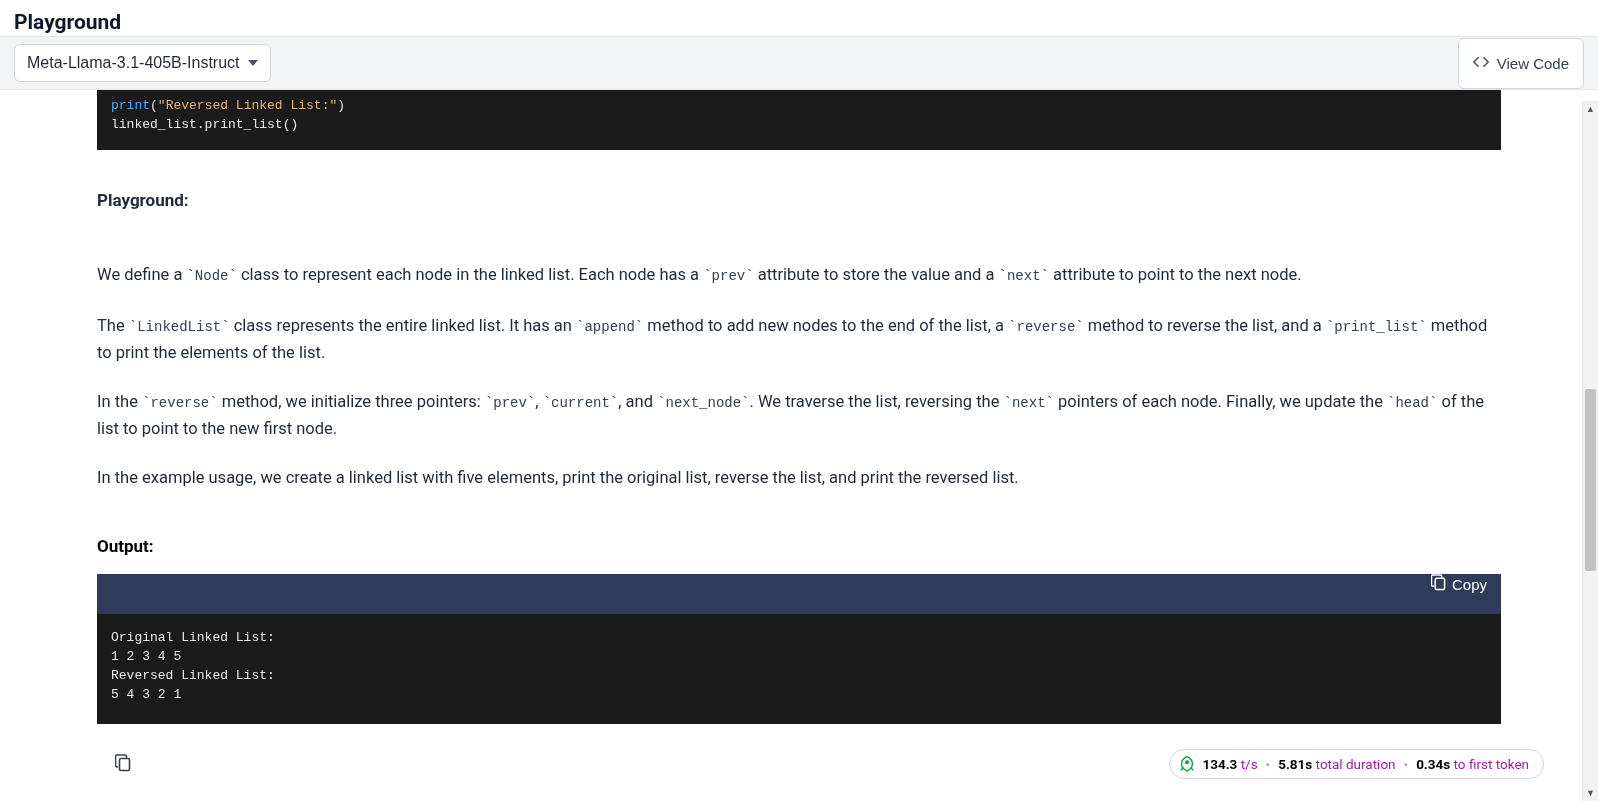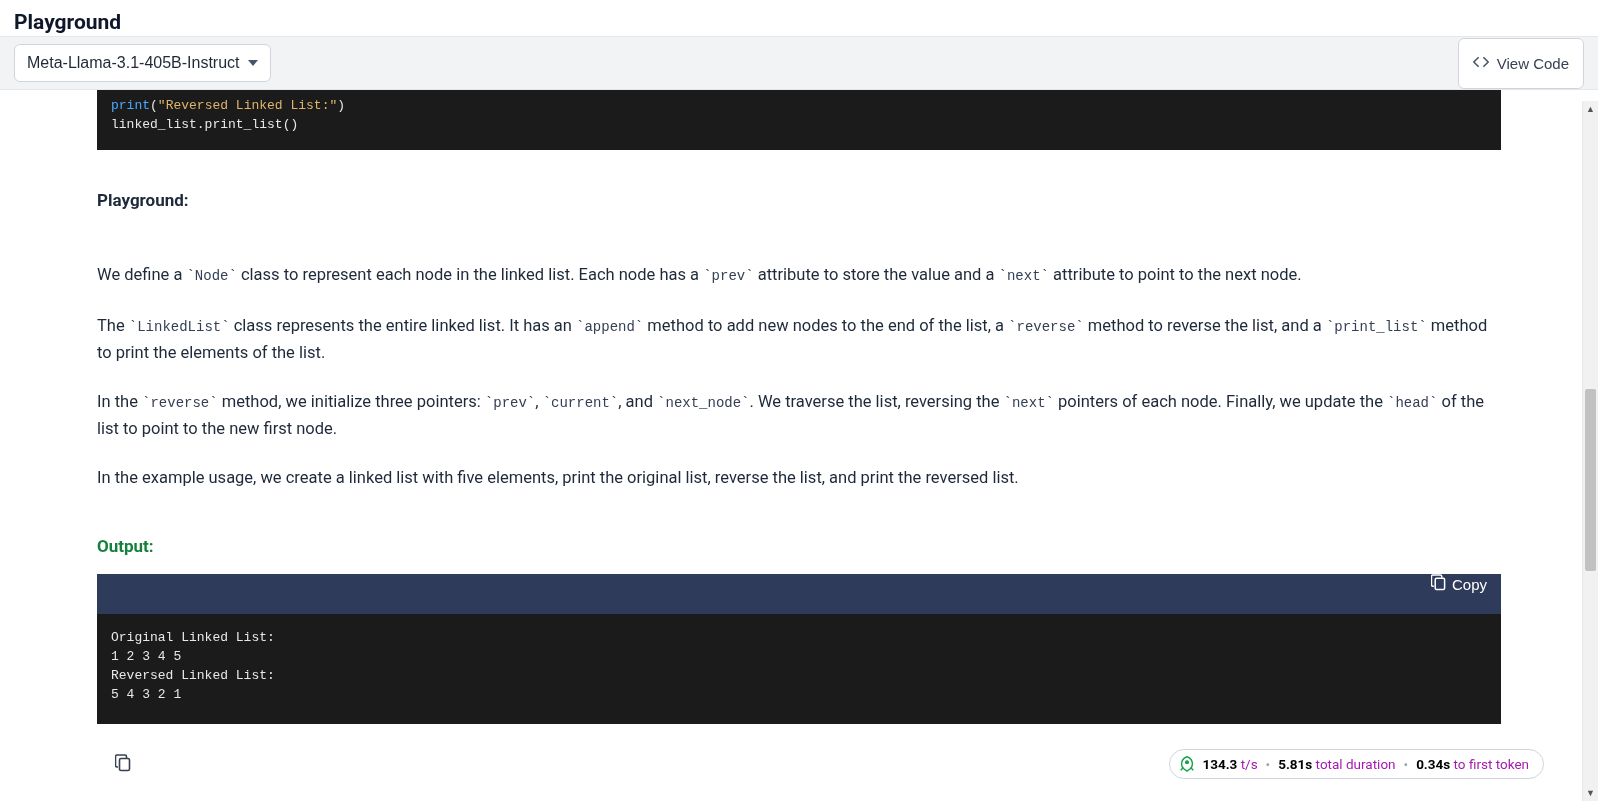--- a/index.html
+++ b/index.html
@@ -93,21 +93,21 @@
   .prose p { margin-bottom: 24px; }
   .prose code {
     font-family: Consolas, "Courier New", monospace;
     font-size: 14px;
     color: #344055;
   }
 
   h3.output-heading {
     font-size: 17px;
     font-weight: 700;
-    color: #15803d;
+    color: #000000;
     margin: 46px 0 18px 0;
   }
 
   .output-block {
     border-radius: 0;
     overflow: hidden;
   }
   .output-header {
     background: #2f3b5a;
     height: 40px;

